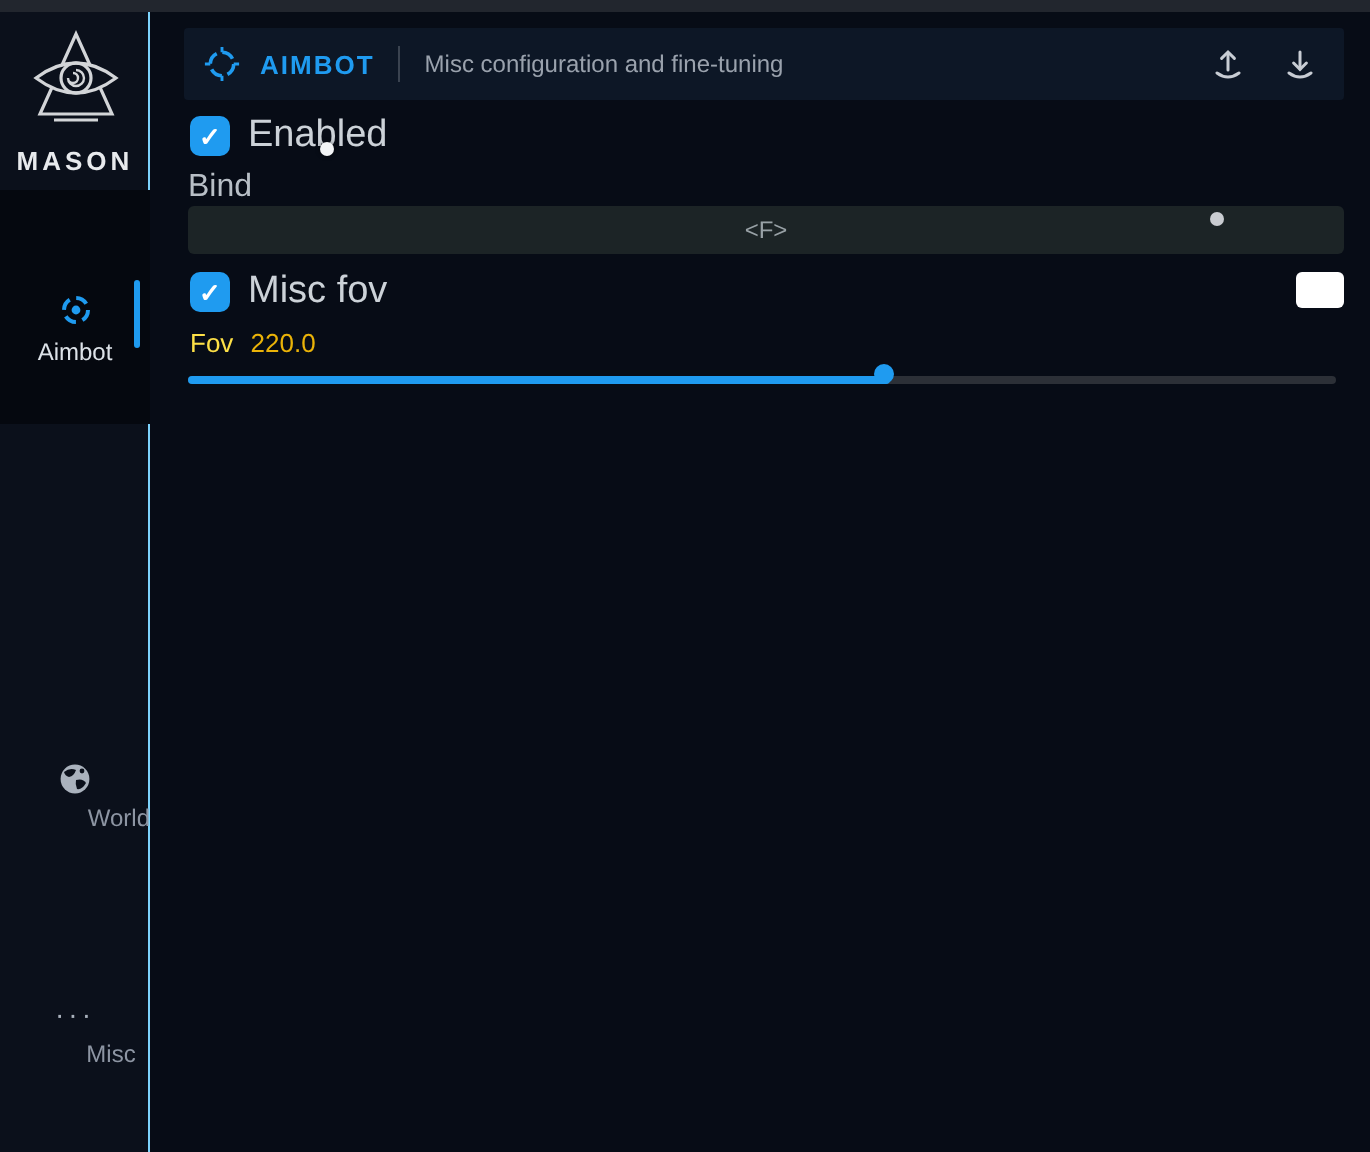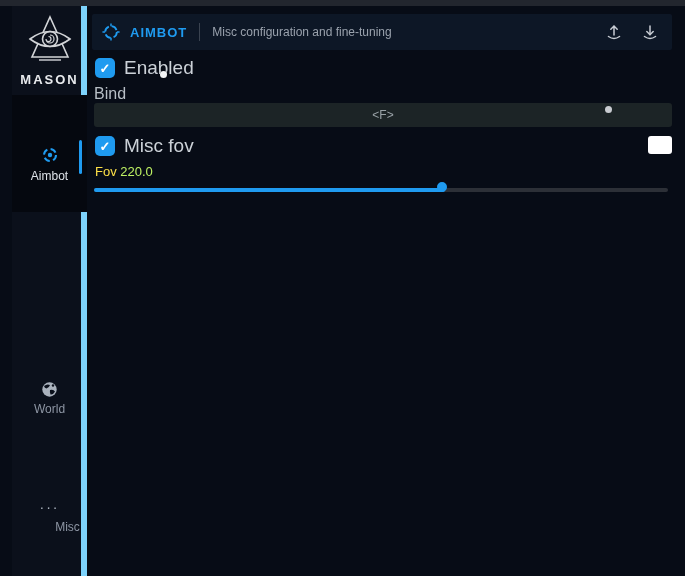--- a/index.html
+++ b/index.html
@@ -6,21 +6,21 @@
   html,body { width:685px; height:576px; overflow:hidden; }
   body {
     position:relative;
     background:#070c16;
     font-family:"Liberation Sans", sans-serif;
     color:#ccd2d8;
   }
   .top-strip { position:absolute; left:0; top:0; width:685px; height:6px; background:#22262e; }
 
   
-  .sidebar { position:absolute; left:12px; top:6px; width:75px; height:570px; background:#0b101b; border-right:6px solid #7dd3fc; }
+  .sidebar { position:absolute; left:0; top:6px; width:75px; height:570px; background:#0b101b; border-right:1px solid #7dd3fc; }
   .logo-block { position:absolute; left:0; top:8px; width:75px; text-align:center; }
   .brand-name { display:block; margin-top:4px; font-size:13px; font-weight:bold; letter-spacing:2px; color:#e8eaed; }
   .nav-item { position:absolute; left:0; width:75px; height:117px; text-align:center; cursor:pointer; }
   .nav-item.active { background:#05080f; }
   .nav-icon { display:block; margin:0 auto; }
   .nav-label { display:block; font-size:12px; color:#8d95a3; margin-top:4px; }
   .nav-item.active .nav-label { color:#dde2e8; }
   .active-indicator { position:absolute; right:5px; top:45px; width:3px; height:34px; background:#1f9bf0; border-radius:2px; }
   .misc-dots { font-size:14px; color:#aab2bd; letter-spacing:2px; display:block; line-height:10px; }
 
@@ -51,21 +51,21 @@
     background:#1c2426; border:none; border-radius:3px;
     color:#98a1a6; font-size:12px; text-align:center;
     font-family:"Liberation Sans", sans-serif; cursor:pointer;
   }
   .color-swatch {
     position:absolute; left:648px; top:136px; width:24px; height:18px;
     border-radius:3px; cursor:pointer; border:none;
   }
   .fov-label-row { position:absolute; left:95px; top:164px; font-size:13px; }
   .fov-name { color:#fde047; }
-  .fov-value { color:#bef264; }
+  .fov-value { color:#eab308; margin-left:5px; }
   .slider { position:absolute; left:94px; top:188px; width:574px; height:4px; background:#2c3037; border-radius:2px; cursor:pointer; }
   .slider-fill { position:absolute; left:0; top:0; height:4px; background:#1f9bf0; border-radius:2px; }
   .slider-handle {
     position:absolute; top:-6px; width:6px; height:6px;
     background:#0a1220; border:5px solid #1f9bf0; border-radius:50%;
   }
   .cursor-dot { position:absolute; width:7px; height:7px; border-radius:50%; }
   .dot-white { left:160px; top:71px; background:#f2f4f6; box-shadow:0 0 2px rgba(0,0,0,.6); }
   .dot-field { left:605px; top:106px; background:#c9ccd1; }
 </style>
@@ -95,21 +95,21 @@
       <g stroke="#1f9bf0" stroke-width="2" fill="none">
         <circle cx="10" cy="10" r="6" stroke-dasharray="6 3.4"></circle>
       </g>
       <circle cx="10" cy="10" r="2.2" fill="#1f9bf0"></circle>
     </svg>
     <span class="nav-label">Aimbot</span>
     <span class="active-indicator"></span>
   </div>
 
 
-  <div class="nav-item" style="top:323px;">
+  <div class="nav-item" style="top:323px;text-align:right;">
     <span style="display:block; padding-top:52px;"></span>
     <svg class="nav-icon" width="17" height="17" viewBox="0 0 17 17">
       <circle cx="8.5" cy="8.5" r="7.2" fill="#aab2bd"></circle>
       <g fill="#0b101b">
         <path d="M3 5 Q6 2.5 9 4 Q8 7 5.5 7.5 Q3.5 7 3 5 Z"></path>
         <path d="M9 9 Q12.5 8 14 10.5 Q12 14 9.5 13.5 Q8.5 11 9 9 Z"></path>
         <circle cx="12" cy="4.5" r="1.2"></circle>
       </g>
     </svg>
     <span class="nav-label">World</span>

